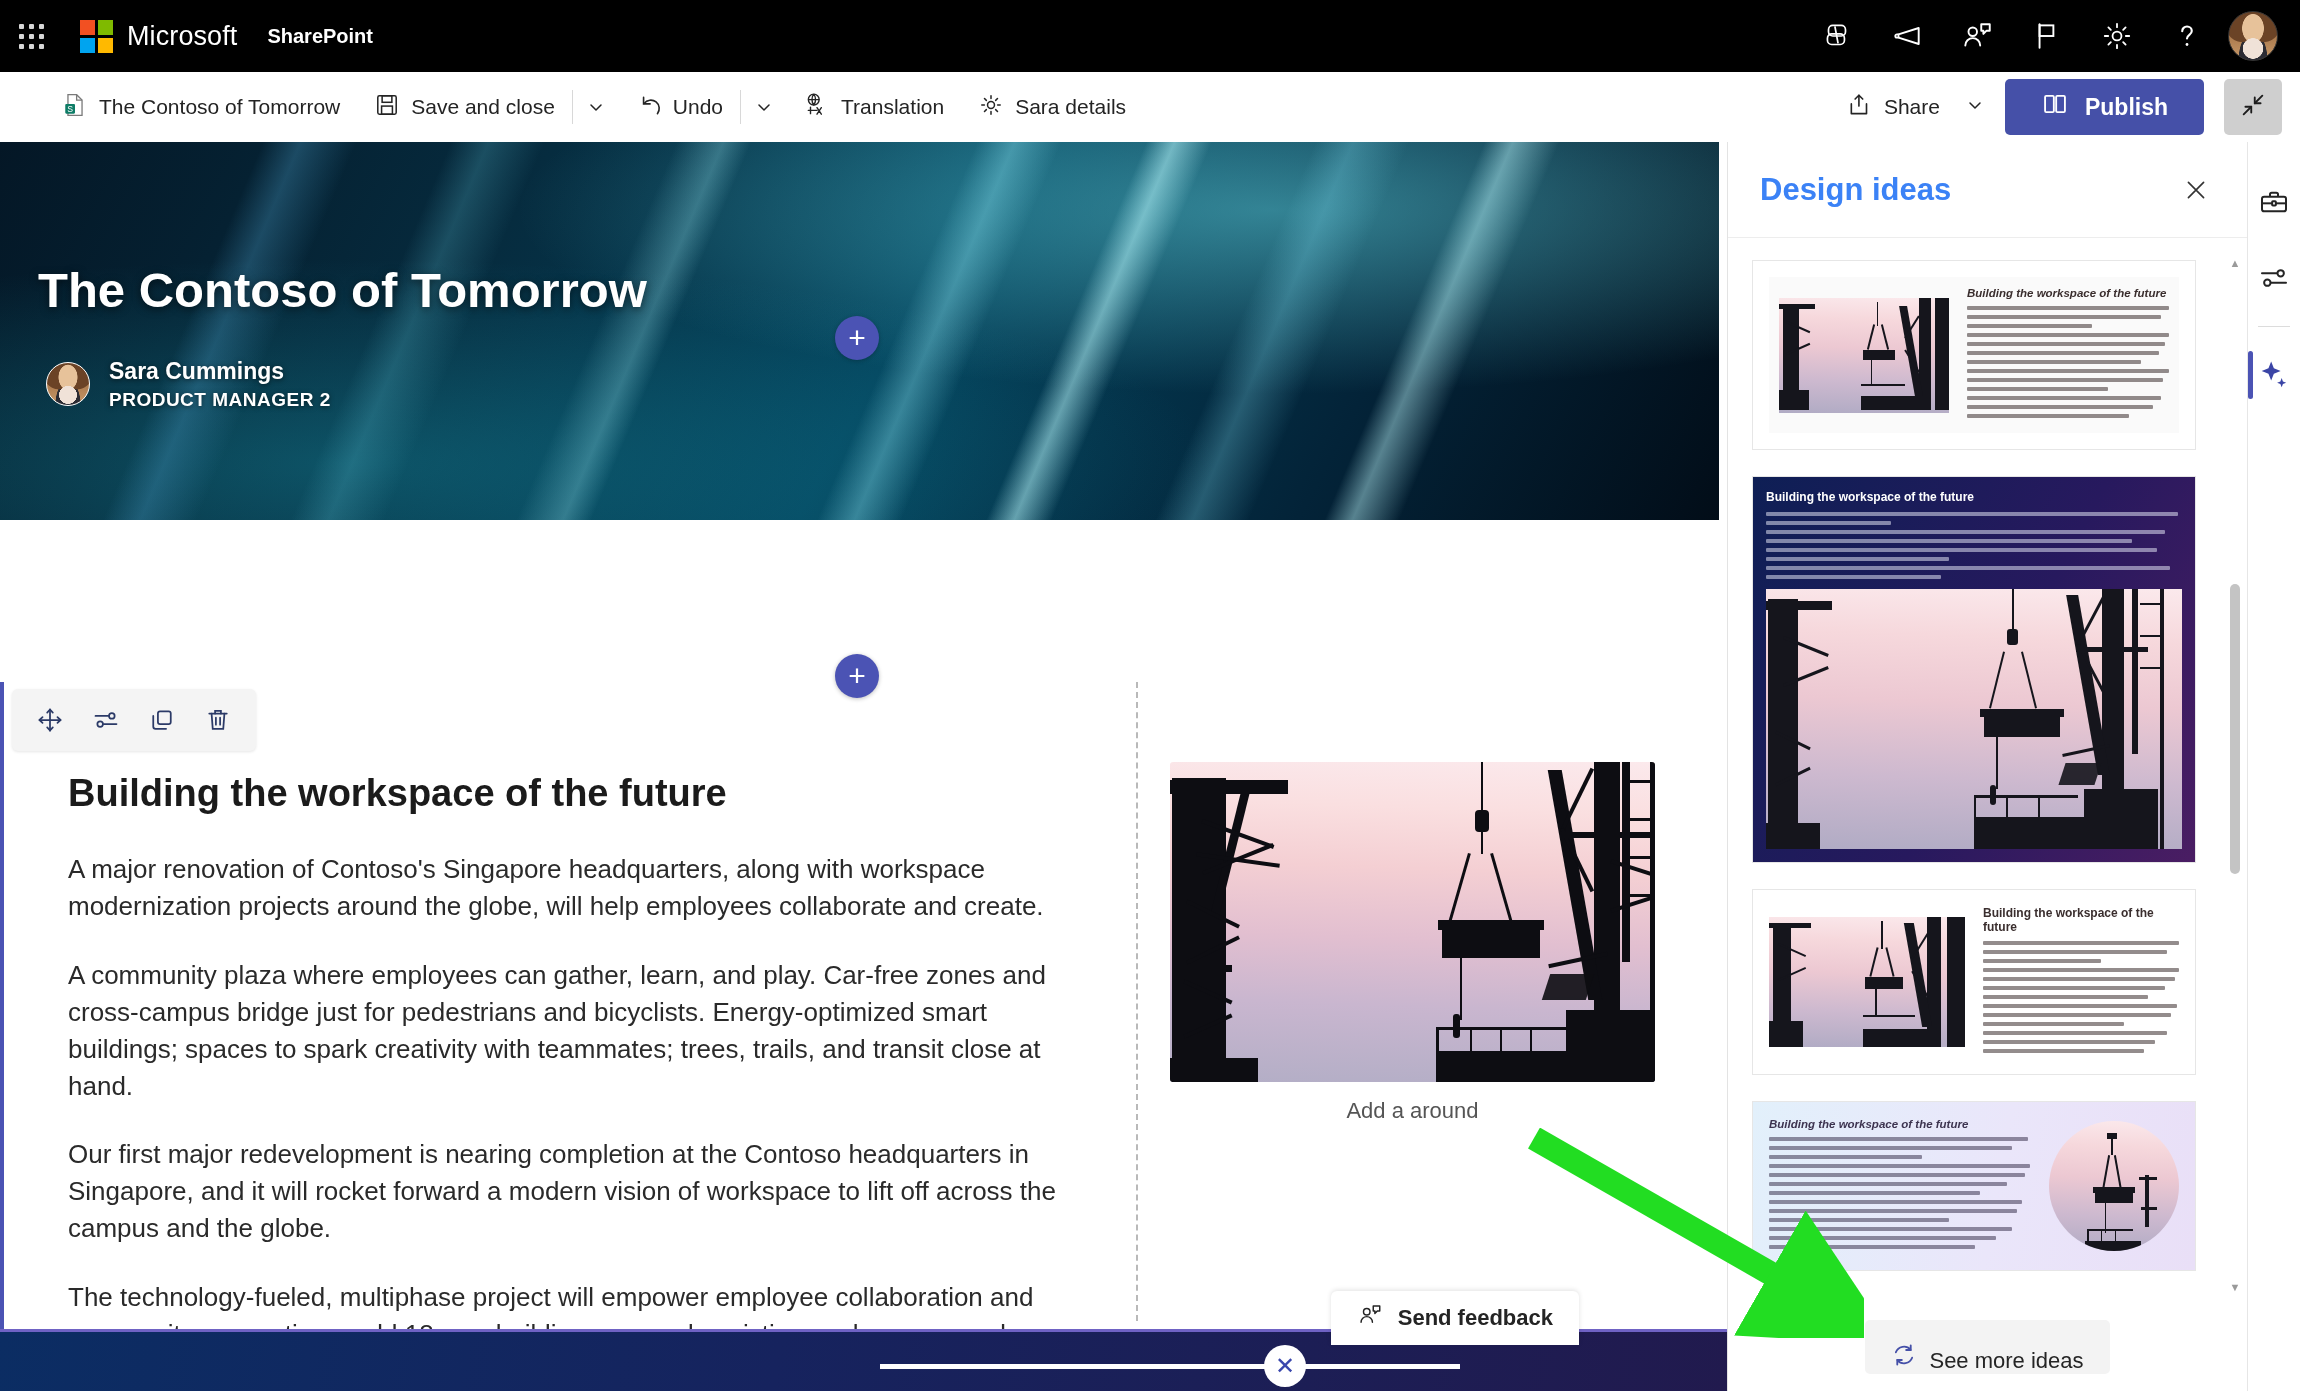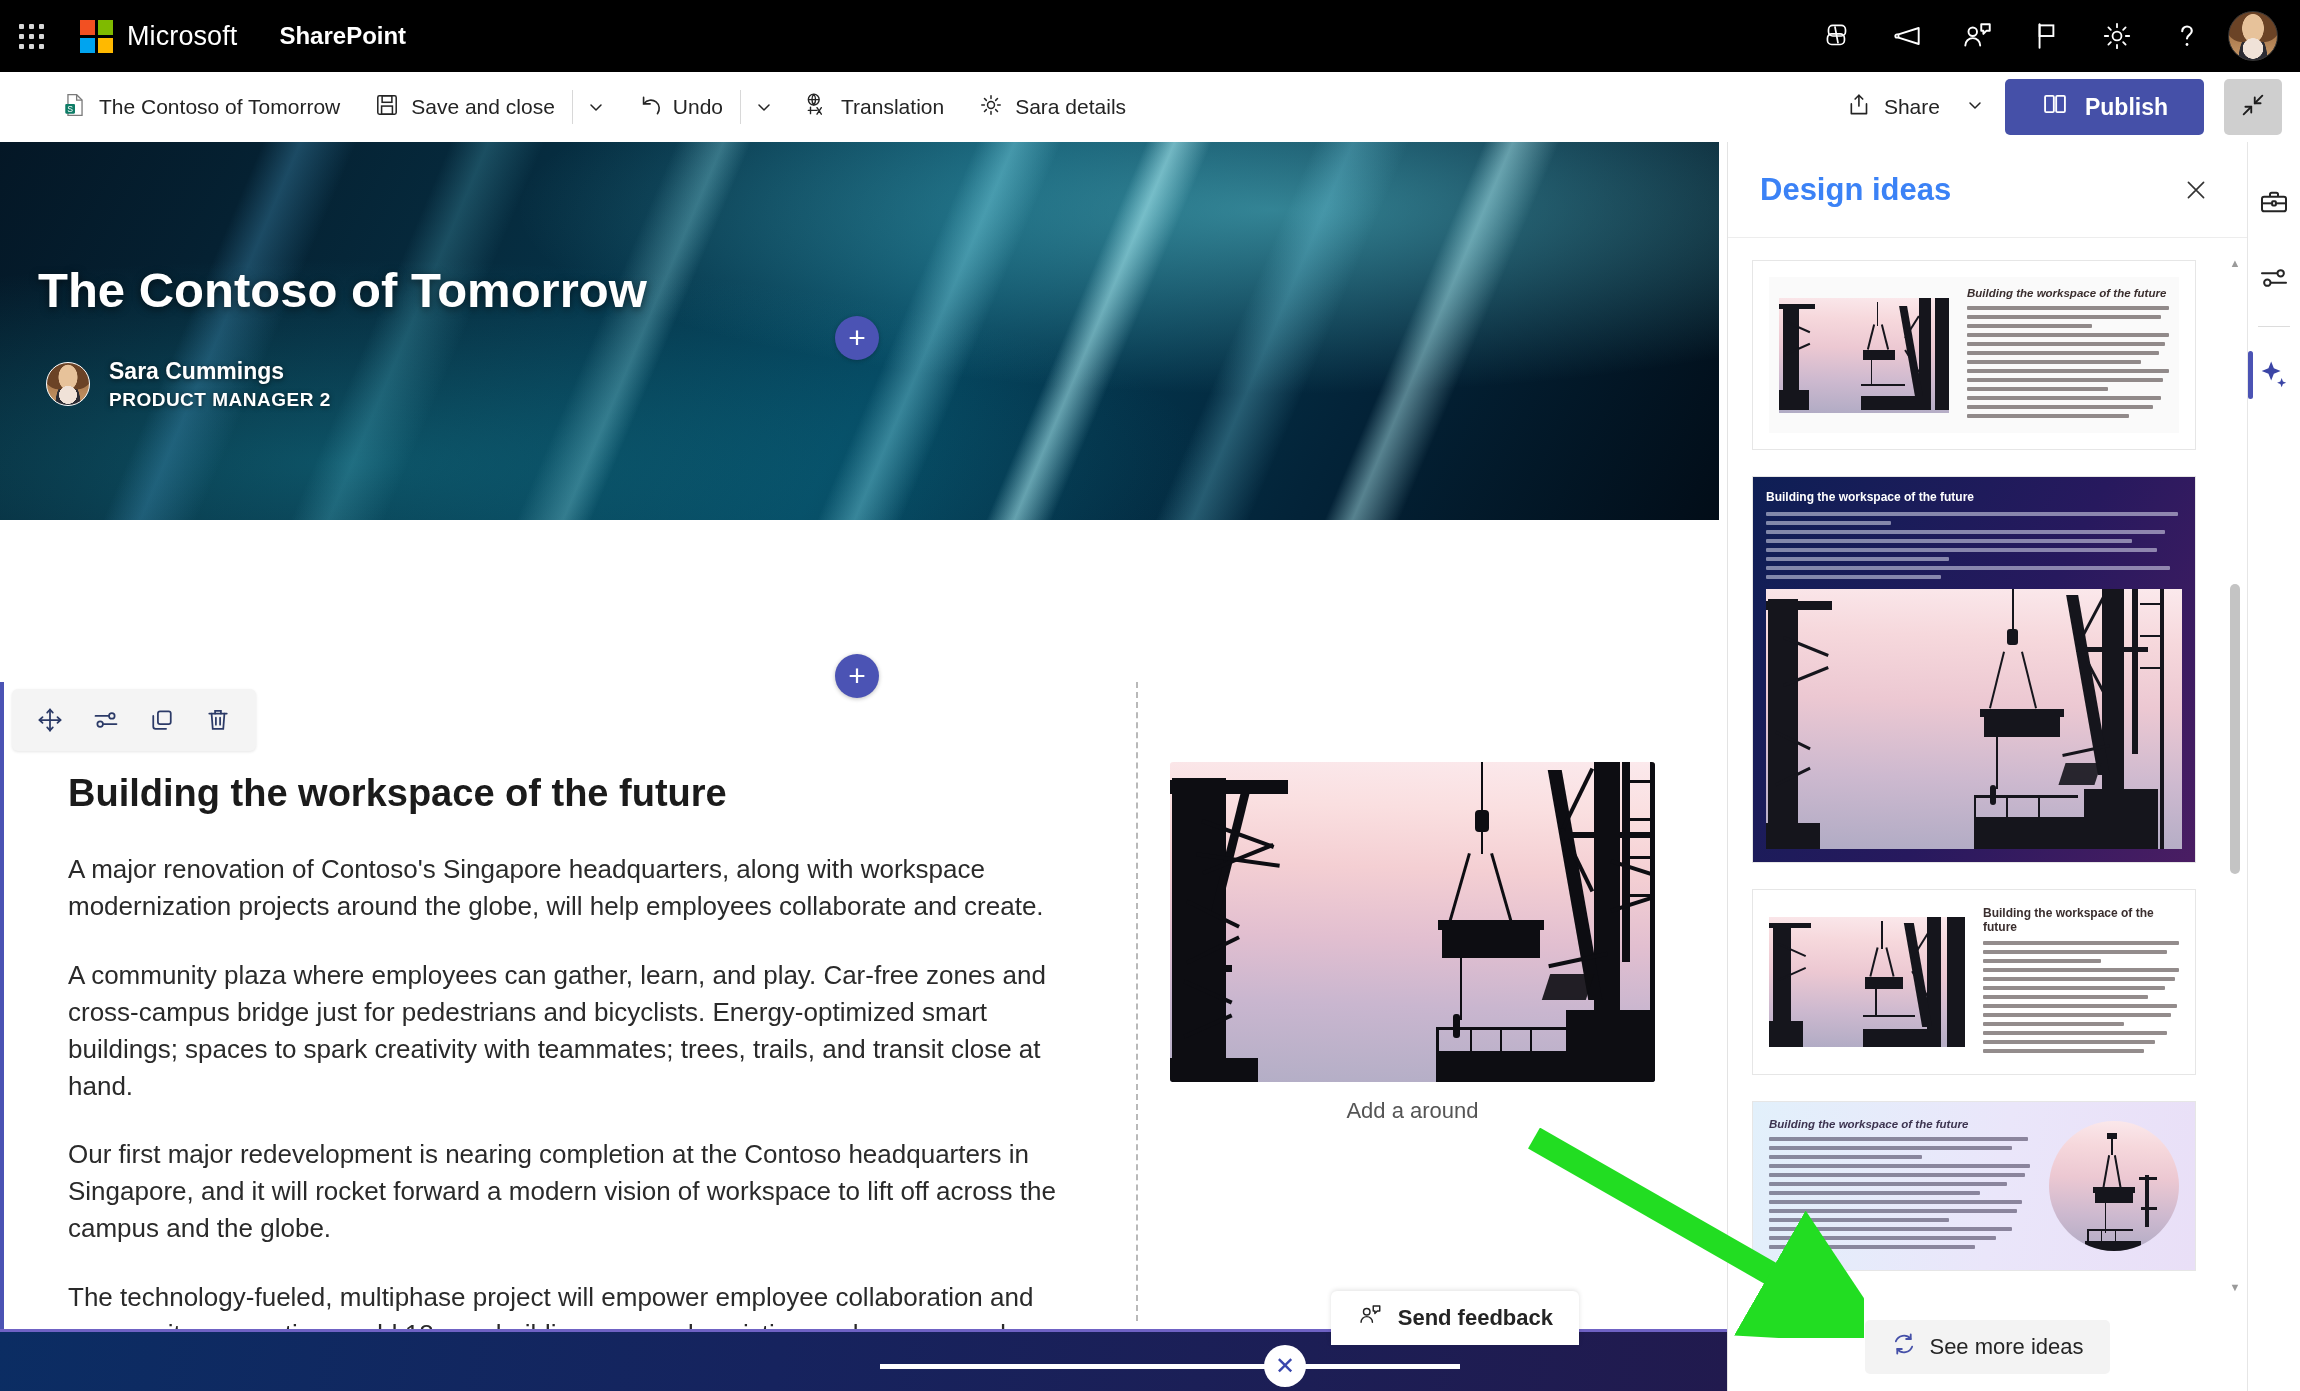--- a/index.html
+++ b/index.html
@@ -23,21 +23,21 @@
   .waffle-grid { display: grid; grid-template-columns: repeat(3, 5px); gap: 5px; }
   .waffle-grid i { width: 5px; height: 5px; background: #d6d6d6; border-radius: 1px; display:block; }
   .ms-logo { display: flex; align-items: center; gap: 14px; margin-left: 18px; cursor: pointer;}
   .ms-squares { display: grid; grid-template-columns: 15px 15px; grid-template-rows: 15px 15px; gap: 3px; }
   .ms-squares i { display:block; width:15px; height:15px; }
   .ms-squares i:nth-child(1){ background:#f25022; }
   .ms-squares i:nth-child(2){ background:#7fba00; }
   .ms-squares i:nth-child(3){ background:#00a4ef; }
   .ms-squares i:nth-child(4){ background:#ffb900; }
   .ms-word { color: #fff; font-size: 27px; font-weight: 400; letter-spacing: .1px; }
-  .app-name { color: #fff; font-size: 24px; font-weight: 700; margin-left: 42px; cursor: pointer;}
+  .app-name { color: #fff; font-size: 20px; font-weight: 700; margin-left: 30px; cursor: pointer;}
 
   .searchwrap {
     position: absolute; left: 775px; top: 13px;
     width: 700px; height: 46px;
     background: #f6f6f6; border-radius: 5px;
     display: flex; align-items: center; padding: 0 18px;
   }
   .search-ico { width: 25px; height: 25px; flex: none; margin-right: 14px; }
   .search-input {
     border: none; outline: none; background: transparent;
@@ -279,21 +279,21 @@
     width: 130px; height: 130px; border-radius: 50%; flex: none;
     overflow: hidden; position: relative;
   }
 
   .panel-foot {
     position: absolute; left: 0; right: 0; bottom: 0; height: 88px;
     display: flex; align-items: center; justify-content: center;
     background: #fff;
   }
   .more-btn {
-    display: flex; align-items: center; gap: 12px;
+    display: flex; align-items: flex-end; gap: 12px;
     background: #f3f3f3; border: none; border-radius: 5px;
     height: 54px; padding: 0 26px; cursor: pointer;
     font-family: "Liberation Sans", sans-serif;
     font-size: 22px; color: #252525;
   }
   .panel-scroll {
     position: absolute; right: 4px; top: 112px; width: 16px; bottom: 95px;
   }
   .panel-scroll .up, .panel-scroll .down {
     position:absolute; left:0; width:16px; height:18px; display:flex;

